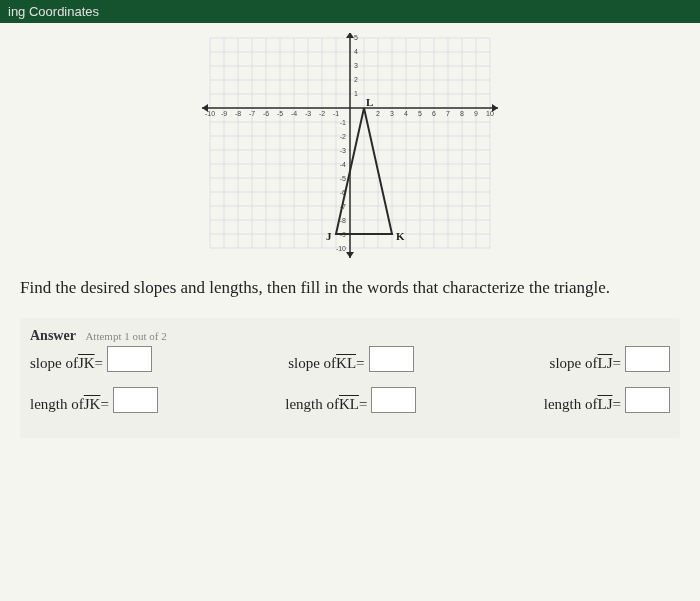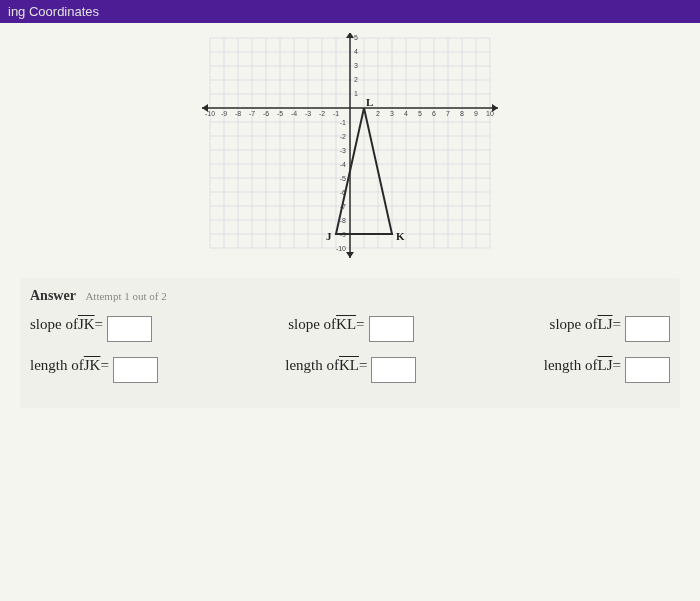--- a/index.html
+++ b/index.html
@@ -1,25 +1,25 @@
 <!DOCTYPE html>
 <html><head>
 <meta charset="utf-8">
 <style>
 * { box-sizing: border-box; margin: 0; padding: 0; }
 body { font-family: Georgia, 'Times New Roman', serif; background: #f5f5f0; width: 700px; height: 601px; overflow: hidden; }
-.header { background: #4c1d95; color: #e0e0e0; padding: 4px 8px; font-family: Arial, sans-serif; font-size: 13px; }
+.header { background: #14532d; color: #e0e0e0; padding: 4px 8px; font-family: Arial, sans-serif; font-size: 13px; }
 .content { padding: 10px 20px; }
 .chart-container { display: flex; justify-content: center; margin-bottom: 15px; }
 .question-text { font-size: 17px; color: #222; margin: 10px 0 20px 0; }
 .answer-area { background: #f0f0eb; padding: 10px; border-radius: 3px; }
-.answer-header { font-size: 14px; color: #333; margin-bottom: 12px; }
+.answer-header { font-size: 14px; color: #333; margin-bottom: 2px; }
 .answer-header .attempt { color: #888; font-size: 11px; margin-left: 6px; }
 .fields-row { display: flex; justify-content: space-between; margin-bottom: 15px; gap: 10px; }
-.field-group { display: flex; align-items: flex-start; font-size: 15px; color: #222; white-space: nowrap; }
+.field-group { display: flex; align-items: flex-end; font-size: 15px; color: #222; white-space: nowrap; }
 .overline { text-decoration: overline; font-family: Liberation Serif, serif; }
 .input-box { width: 45px; height: 26px; border: 1px solid #888; background: #fff; margin-left: 4px; }
 svg { display: block; }
 .grid-line { stroke: #c8c8d8; stroke-width: 0.5; }
 .axis-line { stroke: #2a2a2a; stroke-width: 1.5; }
 .tick-label { font-family: Arial, sans-serif; font-size: 7px; fill: #444; }
 .point-label { font-family: 'Times New Roman', serif; font-size: 11px; font-weight: bold; fill: #222; }
 .triangle { fill: none; stroke: #2a2a2a; stroke-width: 2; }
 .arrow { fill: #2a2a2a; }
 </style>
@@ -125,20 +125,21 @@
 
         <polygon class="triangle" points="-14,126 42,126 14,0"></polygon>
 
         <text class="point-label" x="-24" y="132">J</text>
         <text class="point-label" x="46" y="132">K</text>
         <text class="point-label" x="16" y="-2">L</text>
       </g>
     </svg>
   </div>
 
+  <div class="question-text">Find the desired slopes and lengths, then fill in the words that characterize the triangle.</div>
 
   <div class="answer-area">
     <div class="answer-header">
       <b>Answer</b>
       <span class="attempt">Attempt 1 out of 2</span>
     </div>
 
     <div class="fields-row">
       <div class="field-group">
         <span>slope of </span>

